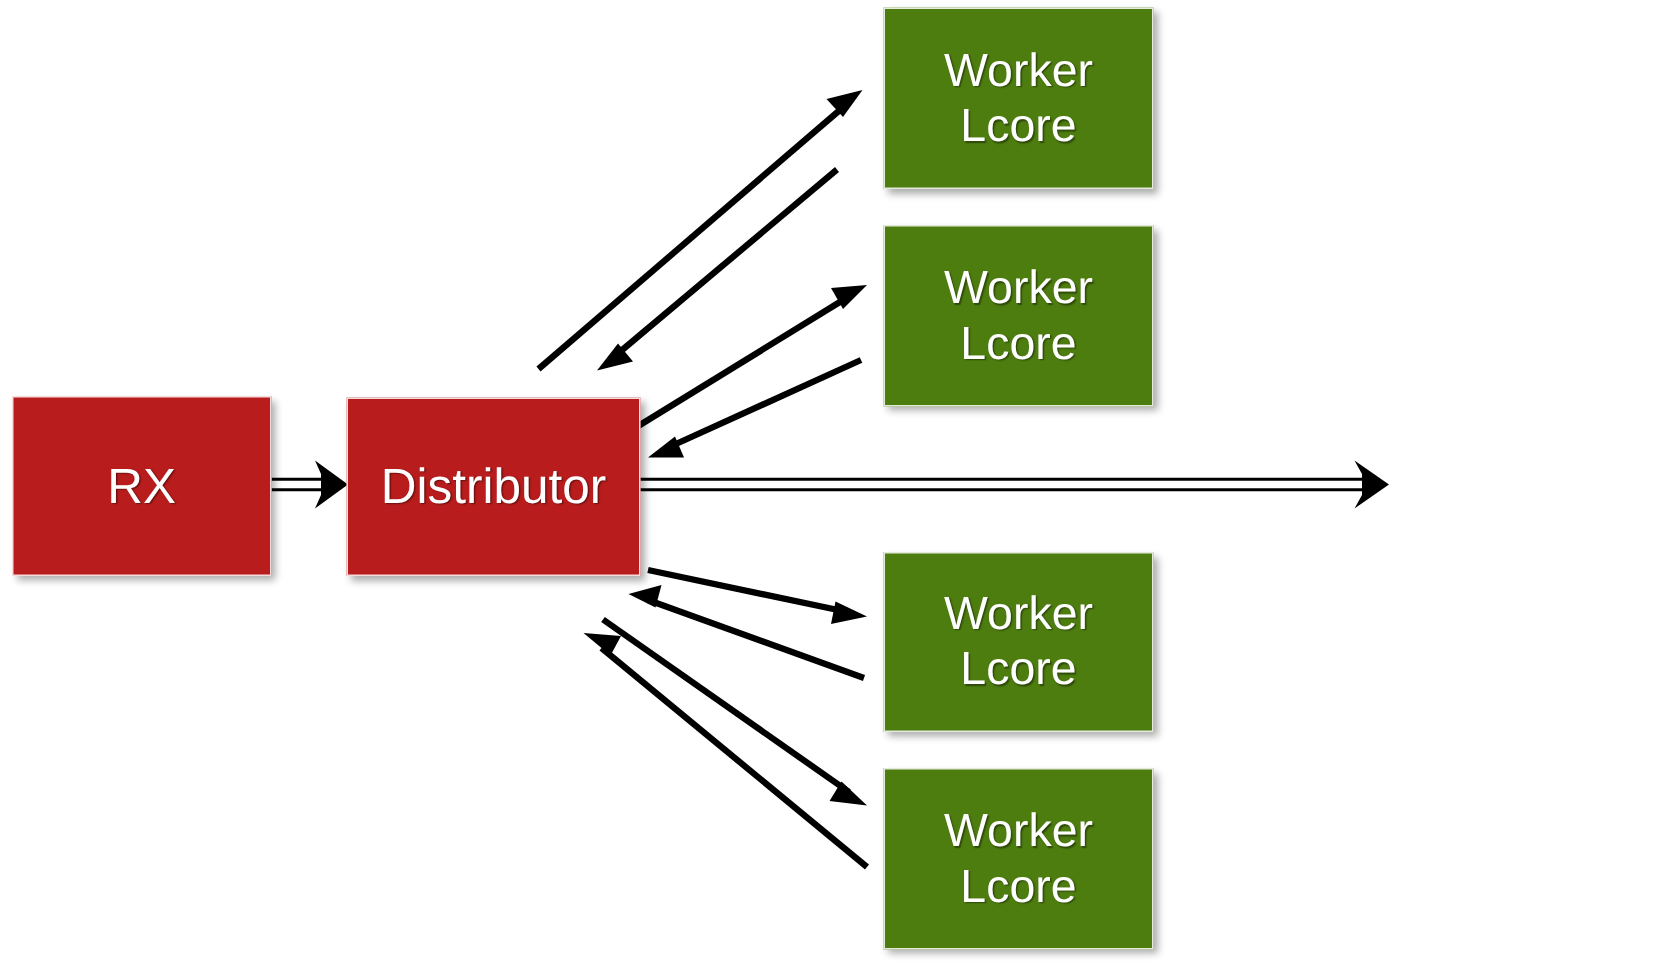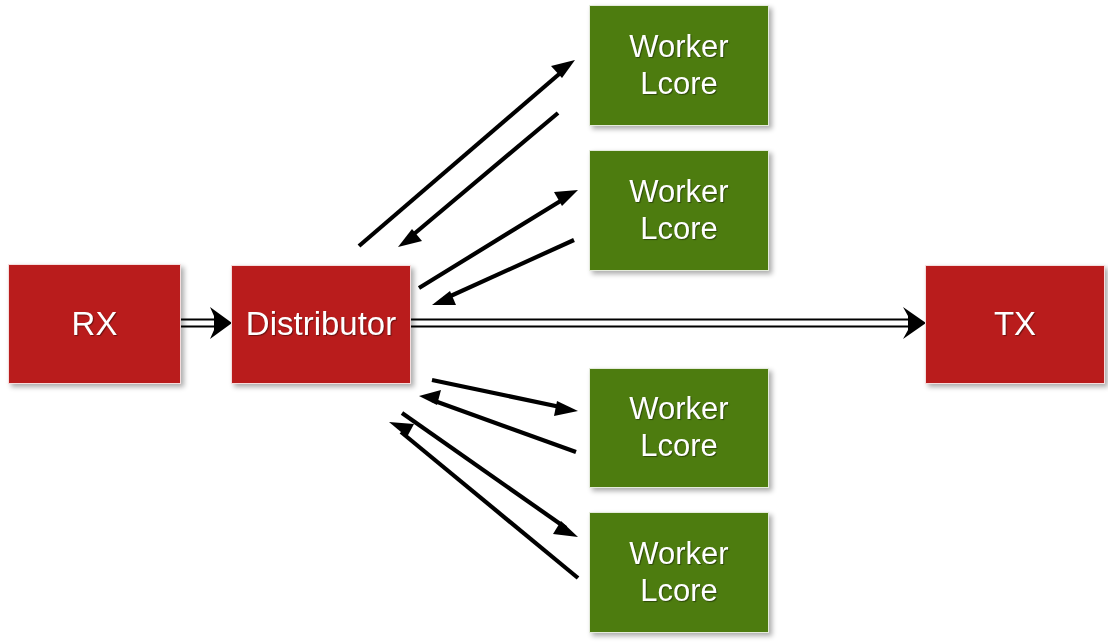--- a/index.html
+++ b/index.html
@@ -12,21 +12,21 @@
         border:1px solid rgba(255,255,255,0.85);
         box-shadow:3px 3px 5px rgba(0,0,0,0.33);}
   .node .label{line-height:1.18;
         text-shadow:1px 1px 1px rgba(0,0,0,0.42);
         white-space:pre-line;}
 
   .blue{background:#b91c1c;}
   .orange{background:#4d7c0f;}
 
   .rx      {left:8px;   top:264px; width:173px; height:120px;}
-  .dist    {left:231px; top:265px; width:180px; height:119px;}
+  .dist    {left:231px; top:265px; width:196px; height:119px;}
   .tx      {left:925px; top:265px; width:180px; height:119px;}
   .w1      {left:589px; top:5px;   width:180px; height:121px;}
   .w2      {left:589px; top:150px; width:180px; height:121px;}
   .w3      {left:589px; top:368px; width:180px; height:120px;}
   .w4      {left:589px; top:512px; width:180px; height:121px;}
 
   .rx .label, .tx .label{font-size:33px;}
   .dist .label{font-size:33px;}
   .w1 .label,.w2 .label,.w3 .label,.w4 .label{font-size:31px;}
 
@@ -98,23 +98,20 @@
   </svg>
 
   <div class="node blue rx">
     <span class="label">RX</span>
   </div>
 
   <div class="node blue dist">
     <span class="label">Distributor</span>
   </div>
 
-  <div class="node blue tx">
-    <span class="label">TX</span>
-  </div>
 
   <div class="node orange w1">
     <span class="label">Worker
 Lcore</span>
   </div>
 
   <div class="node orange w2">
     <span class="label">Worker
 Lcore</span>
   </div>

